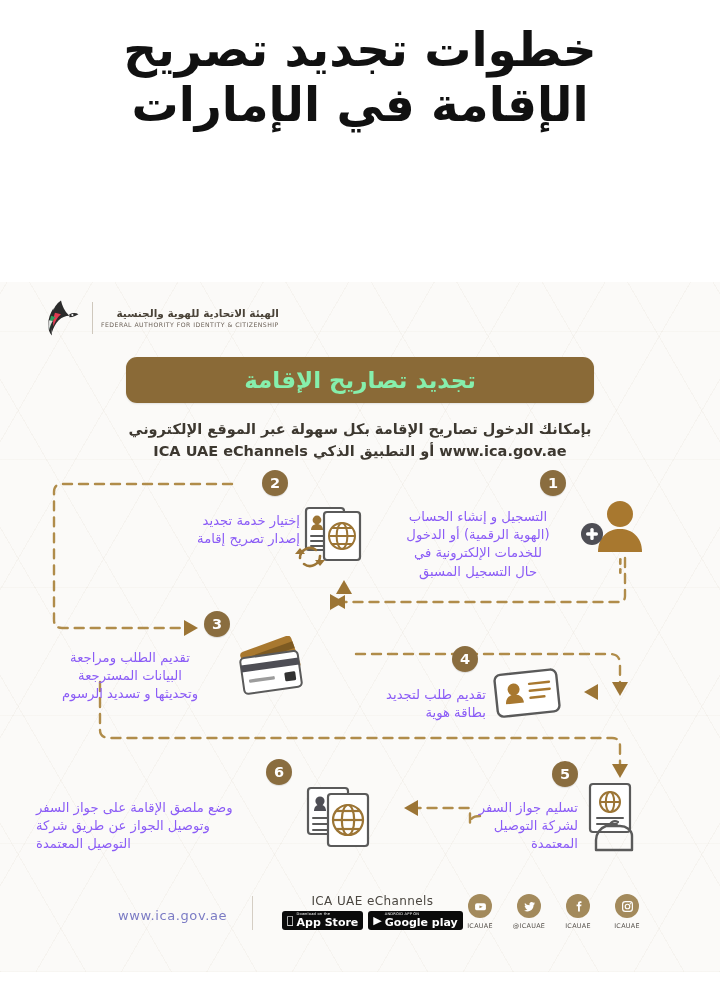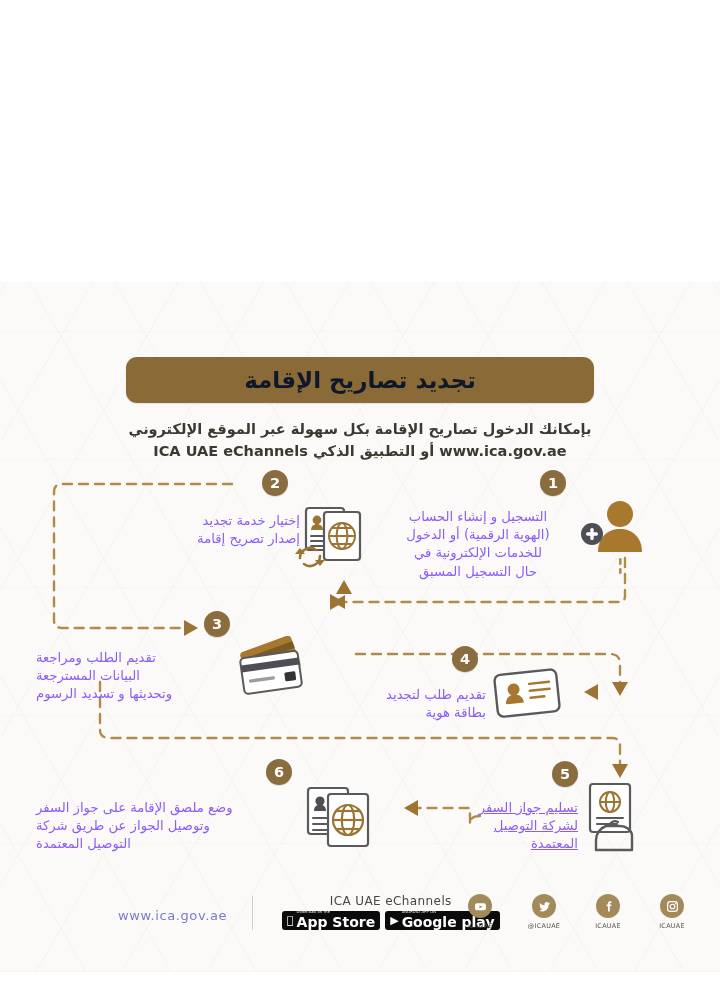--- a/index.html
+++ b/index.html
@@ -98,21 +98,21 @@
     width: 468px;
     height: 46px;
     background: #8a6a37;
     border-radius: 11px;
     display: flex;
     align-items: center;
     justify-content: center;
     box-shadow: 0 1px 2px rgba(0,0,0,0.10);
   }
   .banner-text {
-    color: #0f172a;
+    color: #86efac;
     font-size: 23px;
     font-weight: bold;
     direction: rtl;
     letter-spacing: 0px;
   }
 
   
   .subtitle {
     position: absolute;
     top: 136px;
@@ -159,29 +159,29 @@
   #step1 { top: 14px; left: 388px; width: 180px; }
   #step1 .badge { position: absolute; top: -12px; left: 152px; }
   #step1 .step-text { text-align: center; padding-top: 26px; }
 
   #step2 { top: 14px; left: 152px; width: 148px; }
   #step2 .badge { position: absolute; top: -12px; left: 110px; }
   #step2 .step-text { text-align: right; padding-top: 30px; }
 
   #step3 { top: 155px; left: 36px; width: 188px; }
   #step3 .badge { position: absolute; top: -12px; left: 168px; }
-  #step3 .step-text { text-align: left; padding-top: 26px; }
+  #step3 .step-text { text-align: center; padding-top: 26px; }
 
   #step4 { top: 190px; left: 338px; width: 148px; }
   #step4 .badge { position: absolute; top: -12px; left: 114px; }
   #step4 .step-text { text-align: right; padding-top: 28px; }
 
   #step5 { top: 305px; left: 452px; width: 126px; }
   #step5 .badge { position: absolute; top: -12px; left: 100px; }
-  #step5 .step-text { text-align: right; padding-top: 26px; text-decoration: underline; }
+  #step5 .step-text { text-align: right; padding-top: 26px; }
 
   #step6 { top: 305px; left: 36px; width: 222px; }
   #step6 .badge { position: absolute; top: -14px; left: 230px; }
   #step6 .step-text { text-align: left; padding-top: 26px; }
 
   
   .icon-art { position: absolute; }
   #icon1 { top: 28px; left: 578px; }
   #icon2 { top: 30px; left: 294px; }
   #icon3 { top: 168px; left: 232px; }
@@ -232,28 +232,28 @@
     border-radius: 3px;
     display: flex;
     align-items: center;
     gap: 3px;
     padding: 0 5px;
     color: #ffffff;
   }
   .store-badge .glyph { font-size: 11px; line-height: 1; }
   .store-badge .txt { text-align: left; line-height: 1.05; }
   .store-badge .small { font-size: 3.6px; letter-spacing: 0.2px; display: block; }
-  .store-badge .big { font-size: 14px; font-weight: bold; display: block; }
+  .store-badge .big { font-size: 11px; font-weight: bold; display: block; }
 
   .socials {
     position: absolute;
     left: 462px;
     top: 4px;
     display: flex;
-    gap: 28px;
+    gap: 13px;
     direction: ltr;
   }
   .social { width: 36px; text-align: center; }
   .social-circle {
     width: 24px; height: 24px;
     border-radius: 50%;
     background: #a38a5c;
     margin: 0 auto;
     display: flex;
     align-items: center;
@@ -264,24 +264,44 @@
     font-size: 6.4px;
     color: #55504a;
     letter-spacing: 0.3px;
   }
 </style>
 </head>
 <body>
 
 <div id="page">
 
+  <div class="title-block">
+    <div class="title-line">خطوات تجديد تصريح</div>
+    <div class="title-line">الإقامة في الإمارات</div>
+  </div>
 
   <div id="poster">
    <div id="poster-inner">
 
+    <div class="logo-row">
+      <svg class="falcon" viewBox="0 0 60 58">
+        <path d="M30 6 C24 10 20 16 18 24 C16 32 16 40 18 48 C20 42 23 36 27 32 C31 28 36 26 41 26 C37 22 33 18 30 6 Z" fill="#2b2b2b"></path>
+        <path d="M20 16 C16 22 13 30 13 38 C13 44 15 49 18 52 C17 44 18 34 21 26 Z" fill="#2b2b2b"></path>
+        <path d="M22 22 C20 28 19 34 20 40 C22 34 25 28 30 24 Z" fill="#e23b52"></path>
+        <path d="M17 26 C15 32 14 38 15 43 C17 37 19 31 23 28 Z" fill="#2f9e5e"></path>
+        <path d="M14 32 C13 37 13 42 14 46 C15 41 17 36 19 33 Z" fill="#d9d9d9"></path>
+        <path d="M41 24 C45 22 50 22 53 24 C50 26 46 28 41 28 Z" fill="#2b2b2b"></path>
+        <circle cx="45" cy="25" r="1.4" fill="#ffffff"></circle>
+      </svg>
+      <div class="logo-divider"></div>
+      <div class="logo-text">
+        <div class="logo-ar">الهيئة الاتحادية للهوية والجنسية</div>
+        <div class="logo-en">FEDERAL AUTHORITY FOR IDENTITY &amp; CITIZENSHIP</div>
+      </div>
+    </div>
 
     <div class="banner">
       <span class="banner-text">تجديد تصاريح الإقامة</span>
     </div>
 
     <div class="subtitle">
       <span>بإمكانك الدخول تصاريح الإقامة بكل سهولة عبر الموقع الإلكتروني</span>
       <span class="ltr">www.ica.gov.ae</span>
       <span>أو التطبيق الذكي</span>
       <span class="ltr">ICA UAE eChannels</span>

